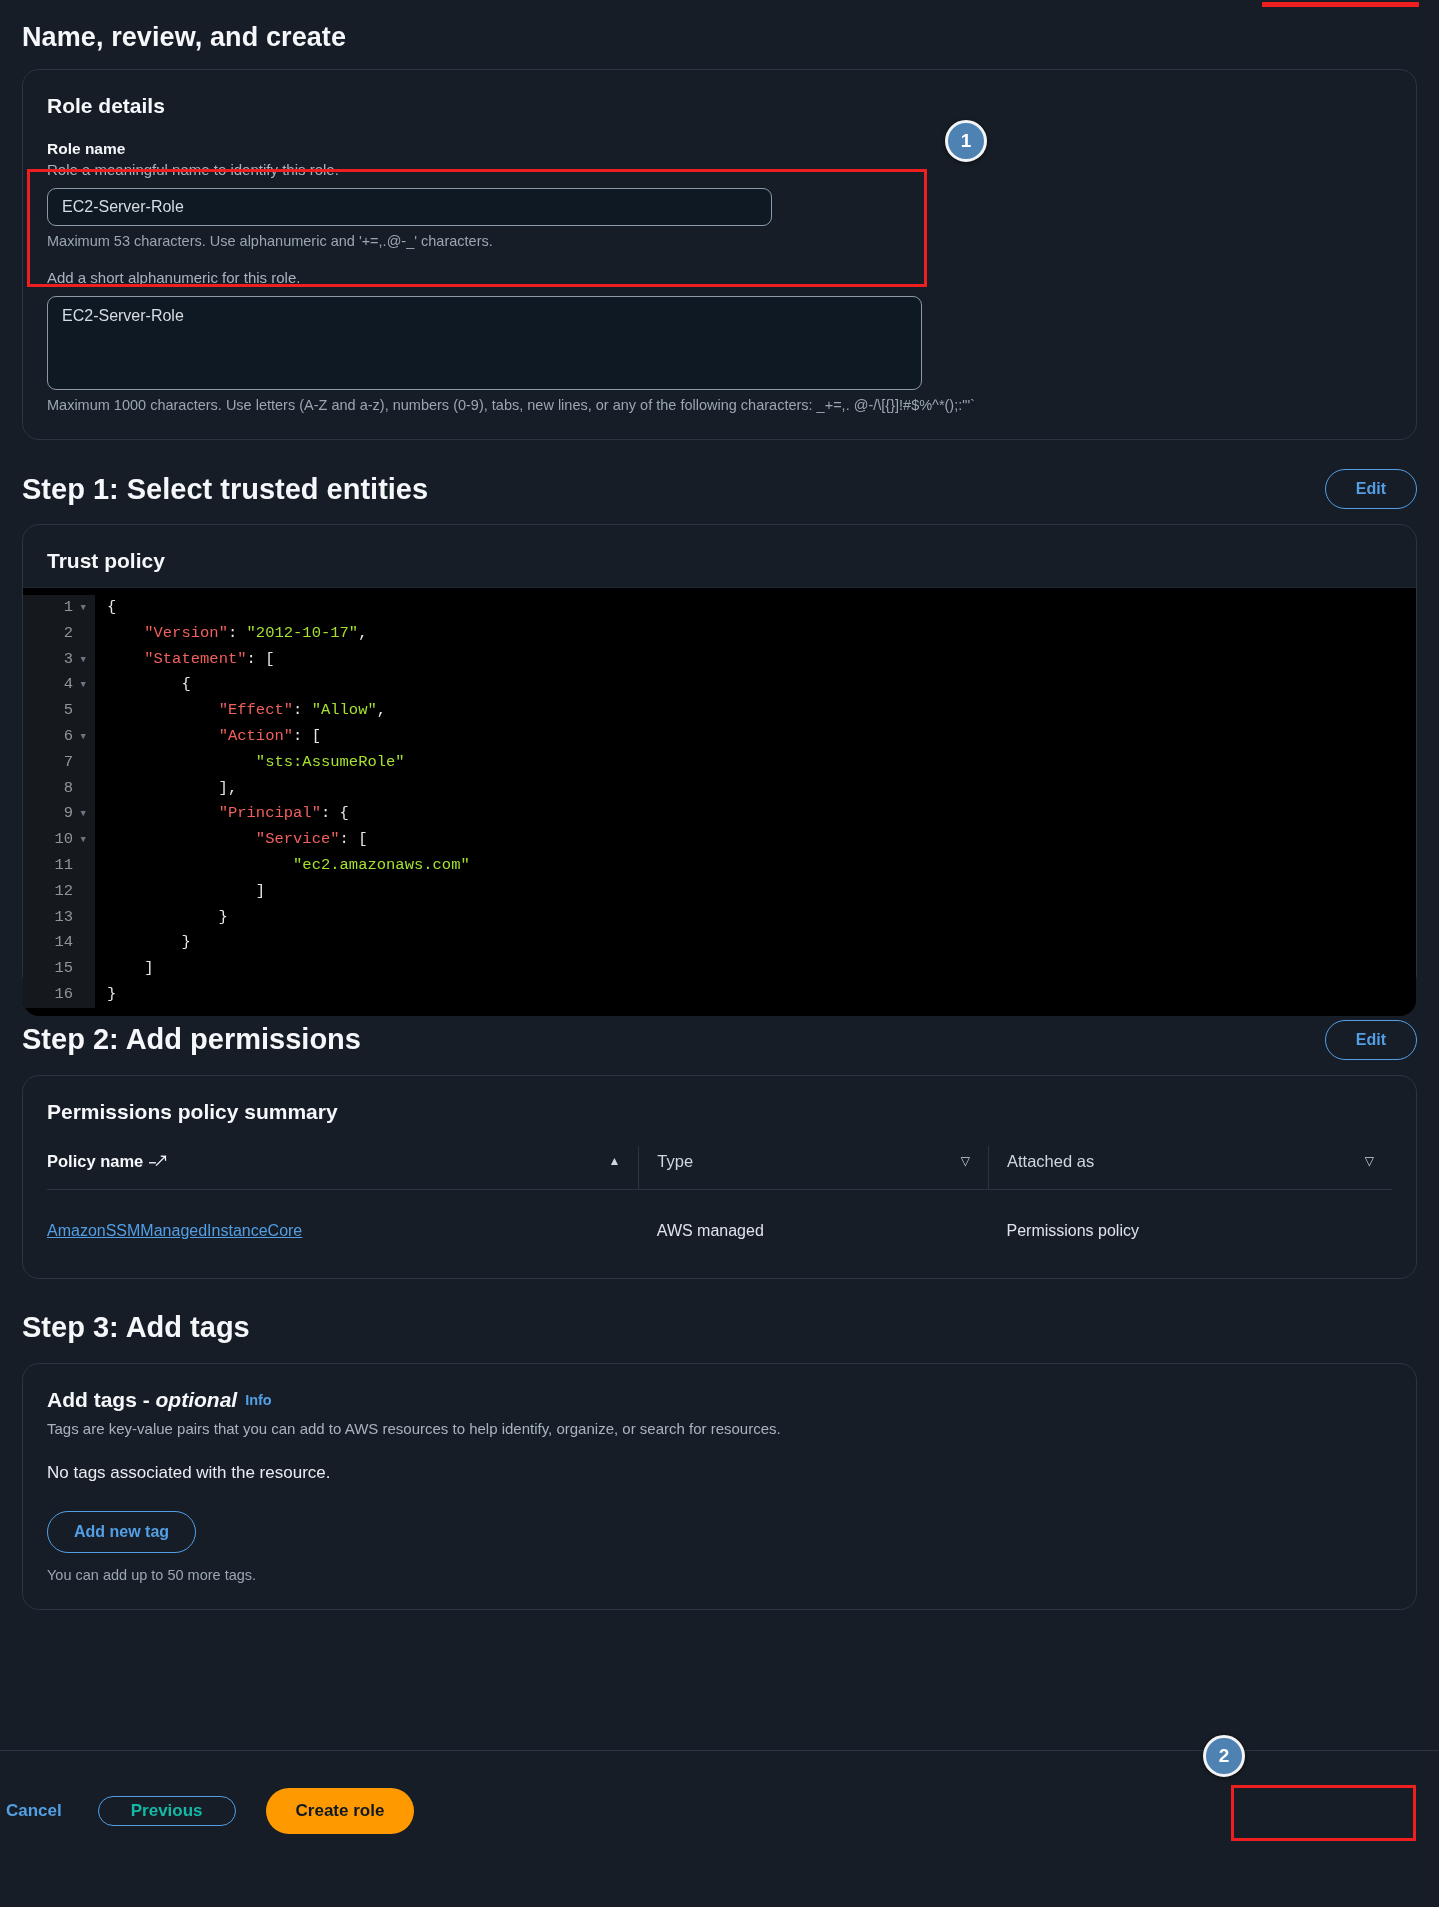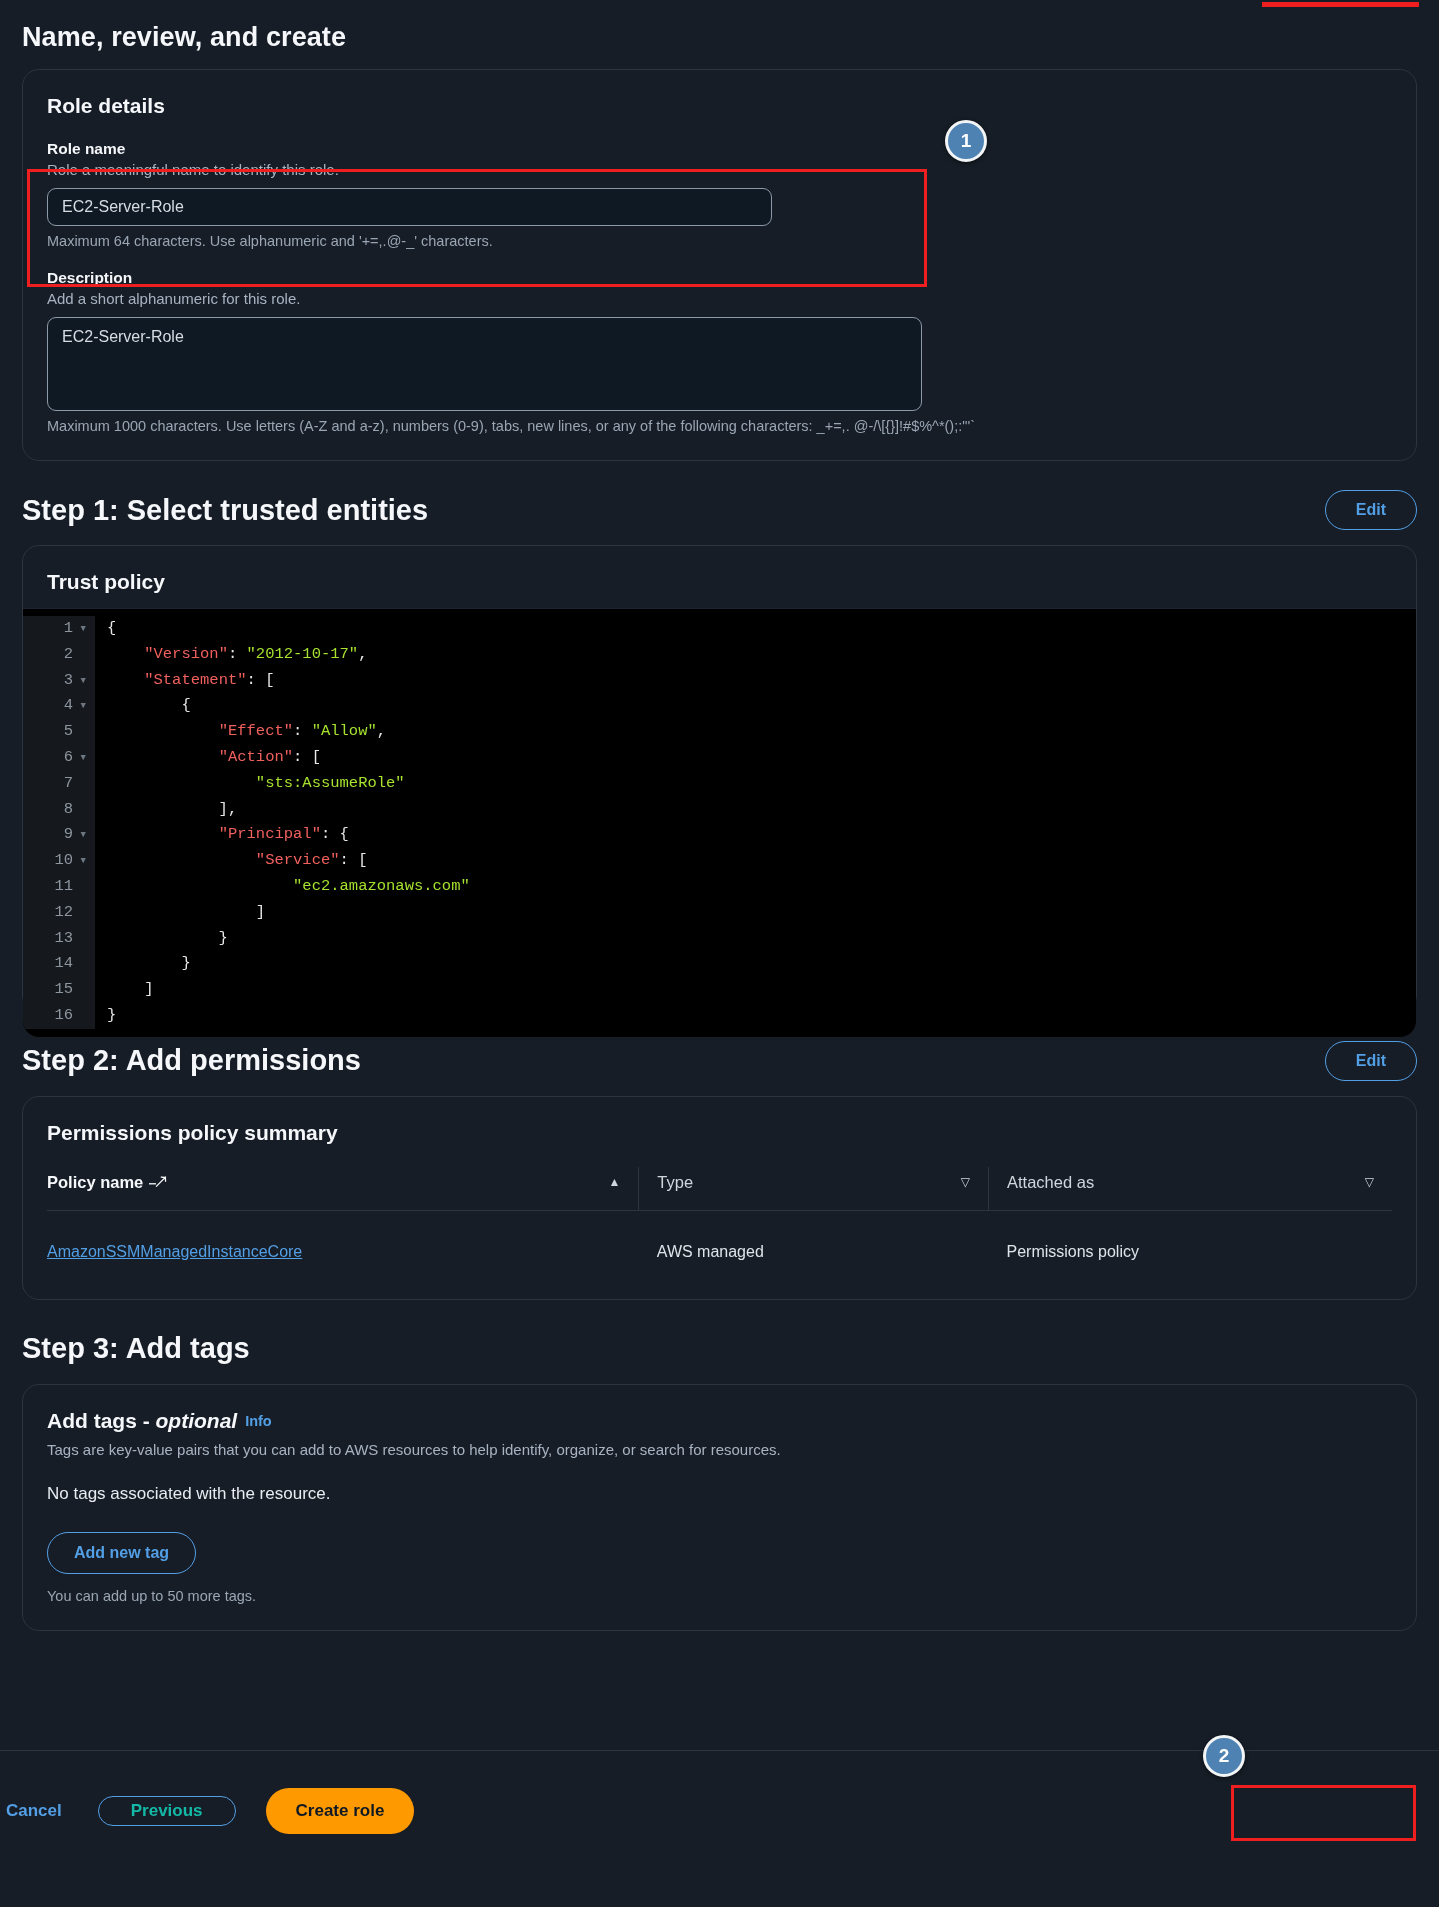--- a/index.html
+++ b/index.html
@@ -335,25 +335,24 @@
 
   <h1 class="page-title">Name, review, and create</h1>
 
   <div class="card" style="margin-top:16px;">
     <div class="card-title">Role details</div>
 
     <div class="role-name-block">
       <div class="field-label">Role name</div>
       <div class="field-desc">Role a meaningful name to identify this role.</div>
       <input class="text-input" type="text" value="EC2-Server-Role" style="">
-      <div class="constraint-text">Maximum 64 characters. Use alphanumeric and '+=,.@-_' characters.</div>
+      <div class="constraint-text">Maximum 53 characters. Use alphanumeric and '+=,.@-_' characters.</div>
     </div>
 
     <div class="desc-block">
-      <div class="field-label">Description</div>
       <div class="field-desc">Add a short alphanumeric for this role.</div>
       <textarea class="textarea-input" style="">EC2-Server-Role</textarea>
       <div class="constraint-text">Maximum 1000 characters. Use letters (A-Z and a-z), numbers (0-9), tabs, new lines, or any of the following characters: _+=,. @-/\[{}]!#$%^*();:"'`</div>
     </div>
   </div>
 
   <div class="step-heading-row">
     <div class="step-heading">Step 1: Select trusted entities</div>
     <button class="edit-btn">Edit</button>
   </div>

